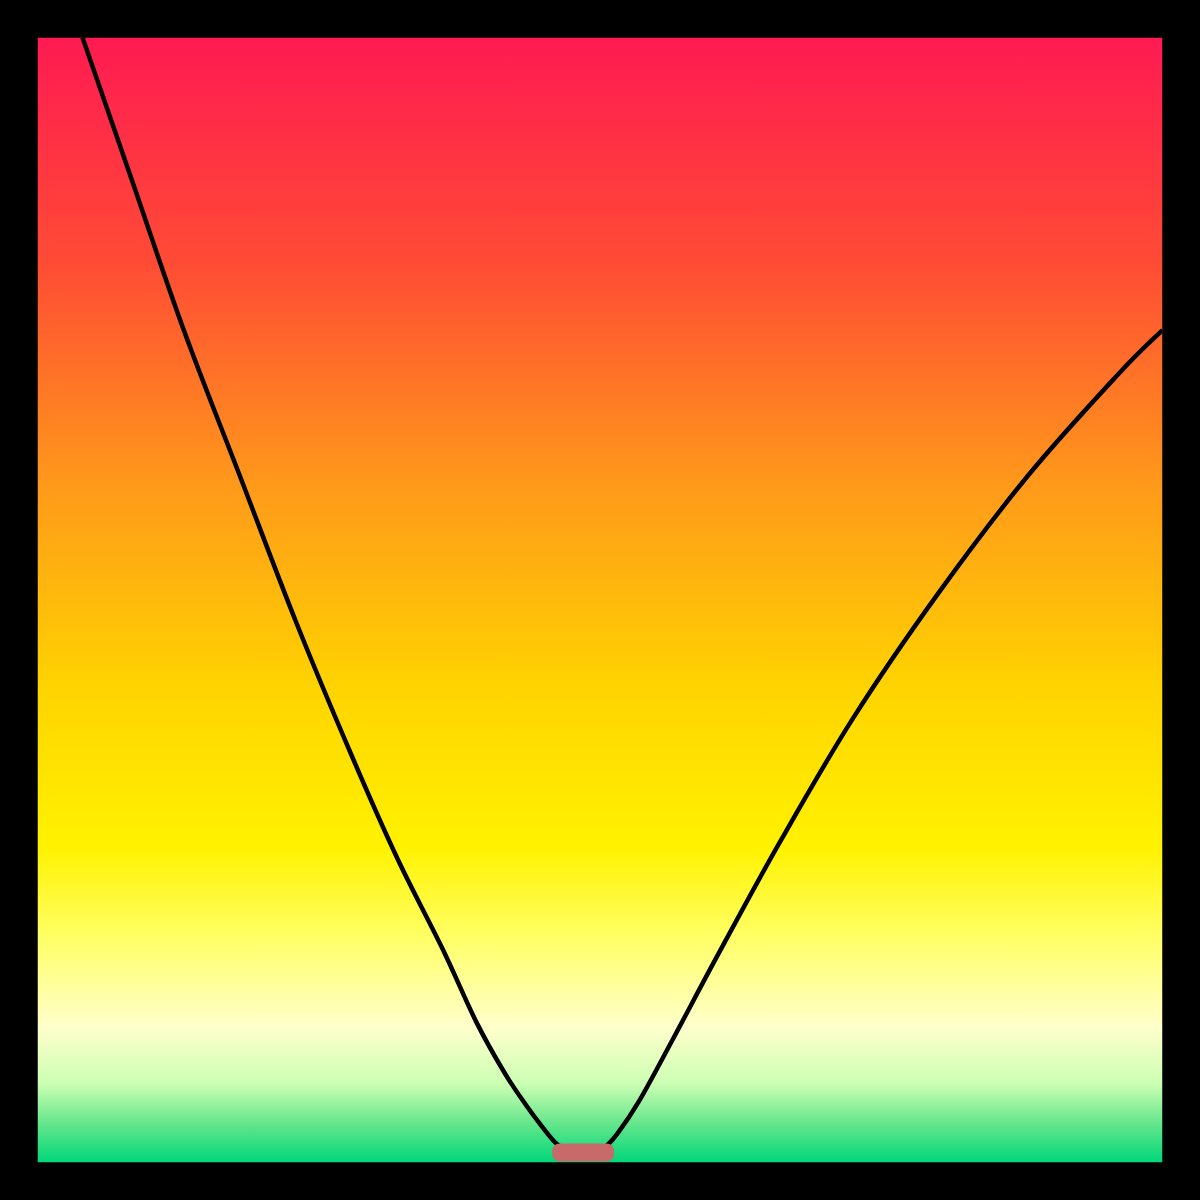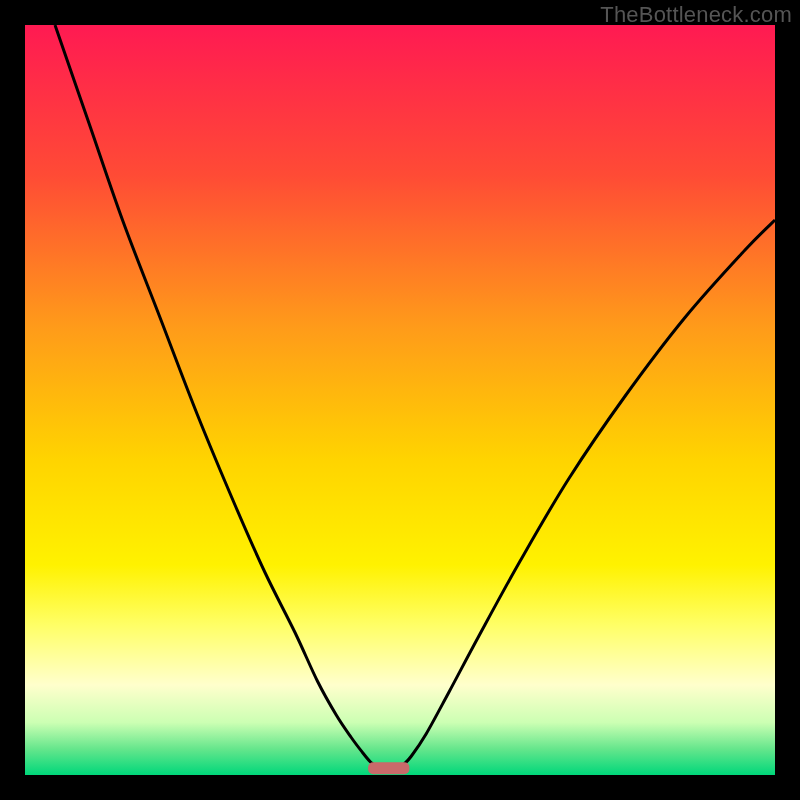--- a/index.html
+++ b/index.html
@@ -33,21 +33,20 @@
     font-weight: 500;
     letter-spacing: 0.2px;
     user-select: none;
   }
   svg { display: block; }
 </style>
 </head>
 <body>
 
 <div class="frame">
-  <div class="watermark">TheBottleneck.com</div>
 
   <div class="plot">
     <svg id="chart-svg" width="750" height="750" viewBox="0 0 750 750">
       <defs>
         <linearGradient id="bg-grad" x1="0" y1="0" x2="0" y2="1">
             <stop offset="0%" stop-color="#ff1a52"></stop>
             <stop offset="20%" stop-color="#ff4b35"></stop>
             <stop offset="40%" stop-color="#ff9a1a"></stop>
             <stop offset="57.99999999999999%" stop-color="#ffd400"></stop>
             <stop offset="72%" stop-color="#fff200"></stop>

